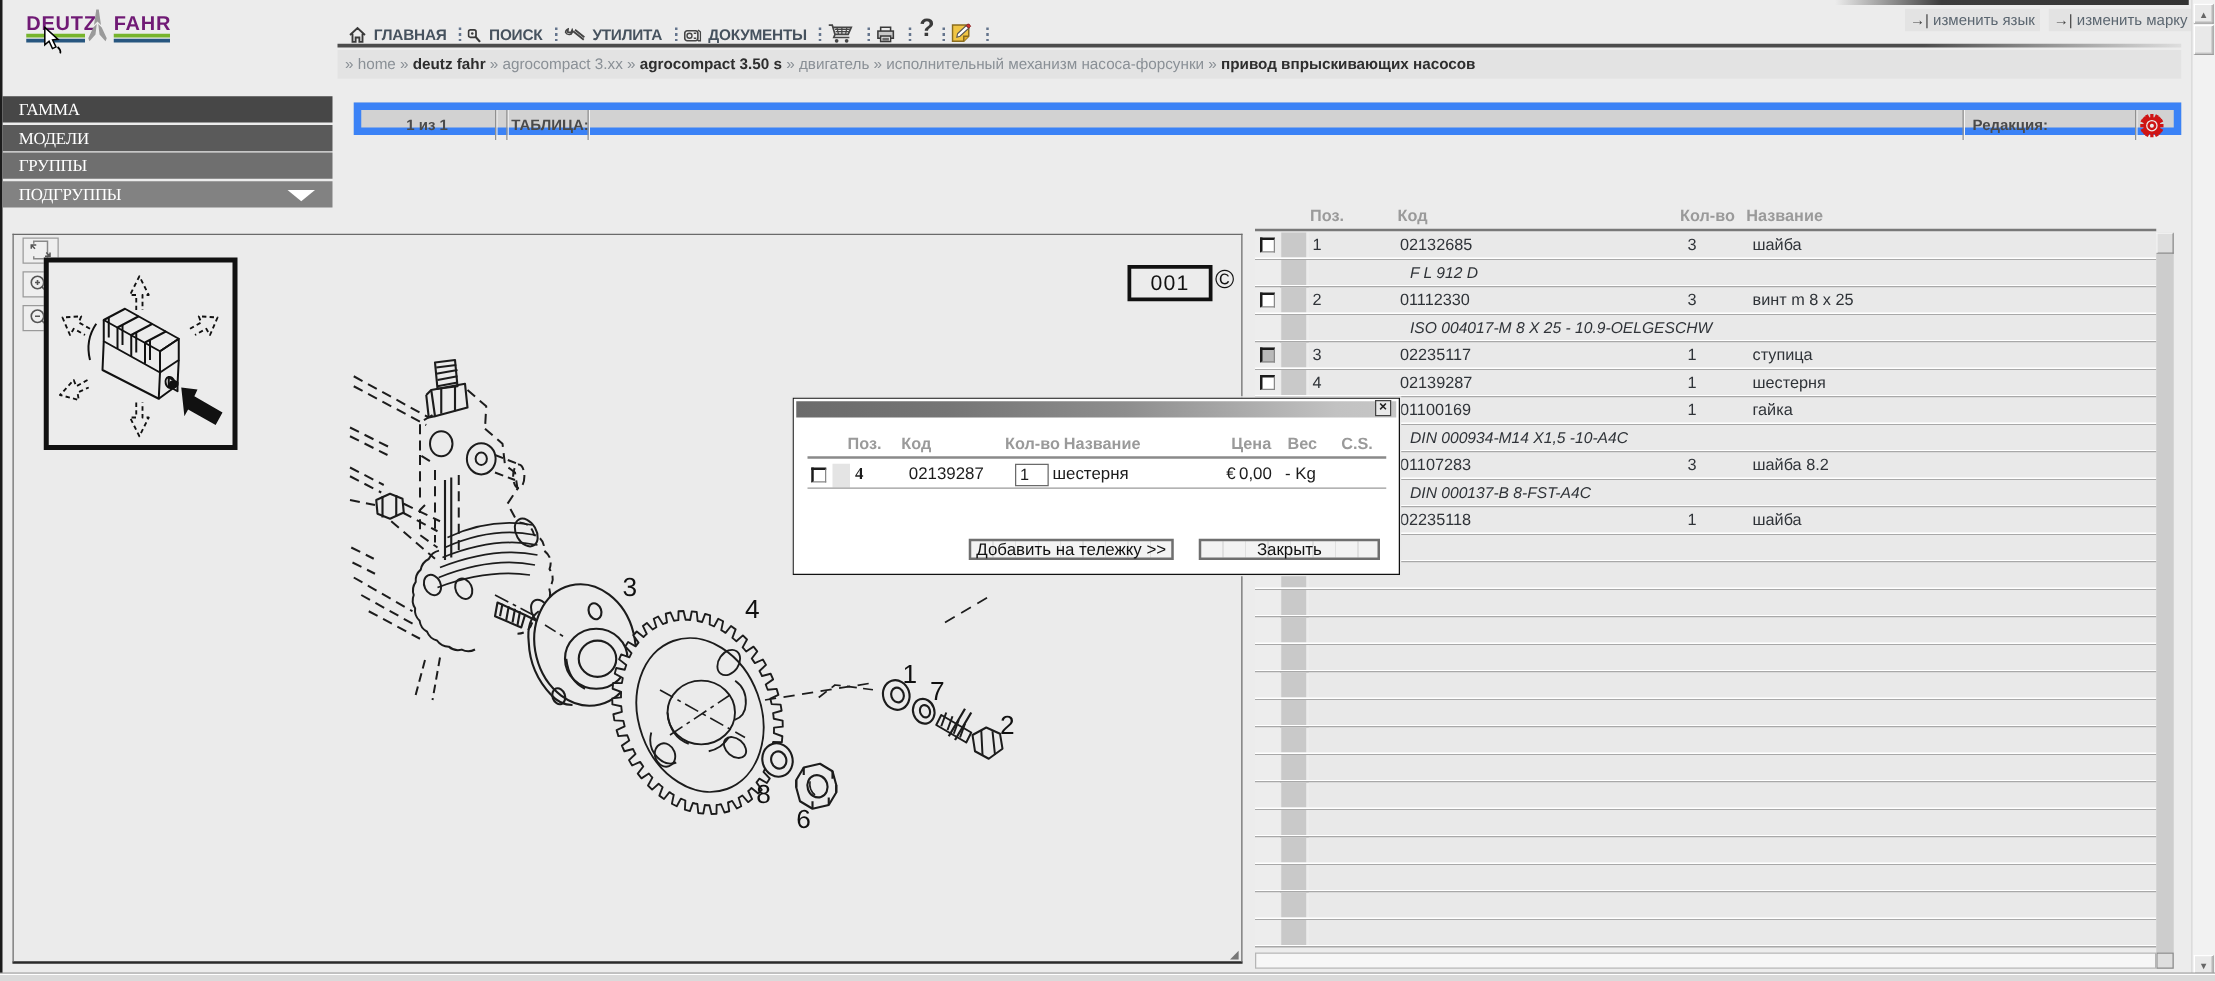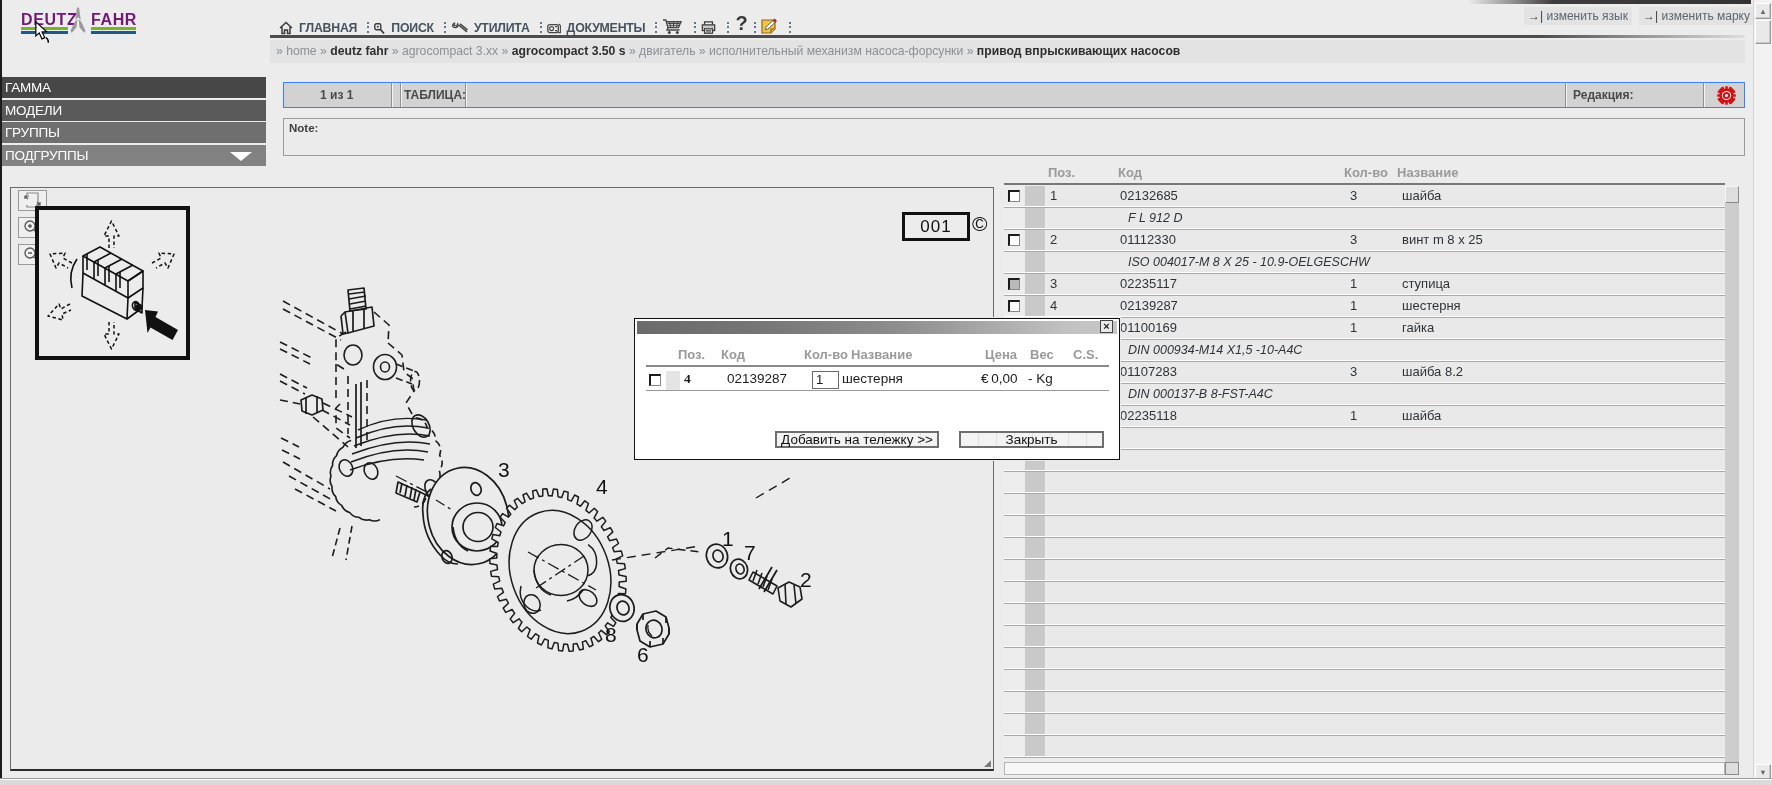--- a/index.html
+++ b/index.html
@@ -25,37 +25,37 @@
 #topdark { position:absolute; left:1468px; top:0; width:283px; height:4px;
   background:linear-gradient(to right,rgba(130,130,130,0) 0%,#3d3d3d 30%,#333 100%); }
 .topbtn { position:absolute; top:7px; height:18px; background:#e3e3e3; color:#5b6670;
   font-size:12px; line-height:18px; padding:0 4px 0 4px; }
 .topbtn b { font-weight:normal; color:#444; }
 
 
 #sidehead { position:absolute; left:2px; top:41px; width:264px; height:34px; background:#dcdcdc;
   font-size:13.2px; font-weight:bold; color:#3c3c3c; line-height:34px; padding-left:16px; }
 .menu { position:absolute; left:2px; width:264px; height:21px; color:#fff; font-size:13.5px;
-  letter-spacing:-0.2px; line-height:21px; padding-left:3px; }
+  letter-spacing:-0.2px; line-height:21px; padding-left:13px;font-family:Liberation Serif, serif; }
 #m1 { top:77px;  background:#474747; }
 #m2 { top:99.5px; background:#5a5a5a; }
 #m3 { top:122px; background:#6f6f6f; }
 #m4 { top:144.5px; background:#828282; }
 .tri { position:absolute; right:14px; top:7px; width:0; height:0;
   border-left:11px solid transparent; border-right:11px solid transparent; border-top:9px solid #fff; }
 
 
 #crumb { position:absolute; left:270px; top:40px; width:1475px; height:23px; background:#e3e3e3;
   font-size:12.2px; line-height:23px; padding-left:6px; white-space:nowrap; }
 .cg { color:#8a9096; }
 .cb { color:#2e2e2e; font-weight:bold; }
 
 
 #toolbar { position:absolute; left:283px; top:82px; width:1462px; height:26px; background:#d2d2d2;
-  border:1px solid #3b82f6; }
+  border:6px solid #3b82f6; }
 .tsep { position:absolute; top:0; width:2px; height:24px; border-left:1px solid #909090; border-right:1px solid #f4f4f4; }
 .tlab { position:absolute; top:0; height:24px; line-height:24px; font-size:12px; font-weight:bold; color:#4a4a4a; }
 #gear { position:absolute; right:7px; top:2px; }
 
 
 #notebox { position:absolute; left:283px; top:118px; width:1462px; height:38px; background:#ebebeb;
   border:1px solid #9a9a9a; font-size:11.5px; font-weight:bold; color:#3e3e3e; padding:3px 0 0 5px; }
 
 
 #panel { position:absolute; left:10px; top:187px; width:984px; height:584px; background:#ebebeb;
@@ -241,21 +241,20 @@
         <g fill="#cf1414">
           <circle cx="10.5" cy="10.5" r="7"></circle>
           <g stroke="#cf1414" stroke-width="2.6">
             <path d="M10.5,1.2 L10.5,19.8 M1.2,10.5 L19.8,10.5 M3.9,3.9 L17.1,17.1 M3.9,17.1 L17.1,3.9 M6.1,2 L14.9,19 M2,6.1 L19,14.9 M2,14.9 L19,6.1 M6.1,19 L14.9,2"></path>
           </g>
         </g>
         <circle cx="10.5" cy="10.5" r="4.6" fill="#ececec"></circle>
         <circle cx="10.5" cy="10.5" r="2.6" fill="none" stroke="#cf1414" stroke-width="2"></circle>
       </svg>
  </div>
- <div id="notebox">Note:</div>
 
  <div id="panel">
   <div class="zbtn" style="top:2px"><svg width="27" height="19" viewBox="0 0 27 19">
           <path d="M8,4 L8,2 L19,2 L19,16 L8,16 L8,14" fill="none" stroke="#888" stroke-width="1.2"></path>
           <path d="M10,5 L6,5 L6,8 M6,5 L9,8 M17,14 L21,14 L21,11 M21,14 L18,11" fill="none" stroke="#555" stroke-width="1.2"></path>
         </svg></div>
   <div class="zbtn" style="top:29px"><svg width="27" height="19" viewBox="0 0 27 19">
           <circle cx="11" cy="8" r="5" fill="none" stroke="#555" stroke-width="1.3"></circle>
           <path d="M9,8 L13,8 M11,6 L11,10 M14.5,11.5 L19,16" stroke="#555" stroke-width="1.3"></path>
         </svg></div>

